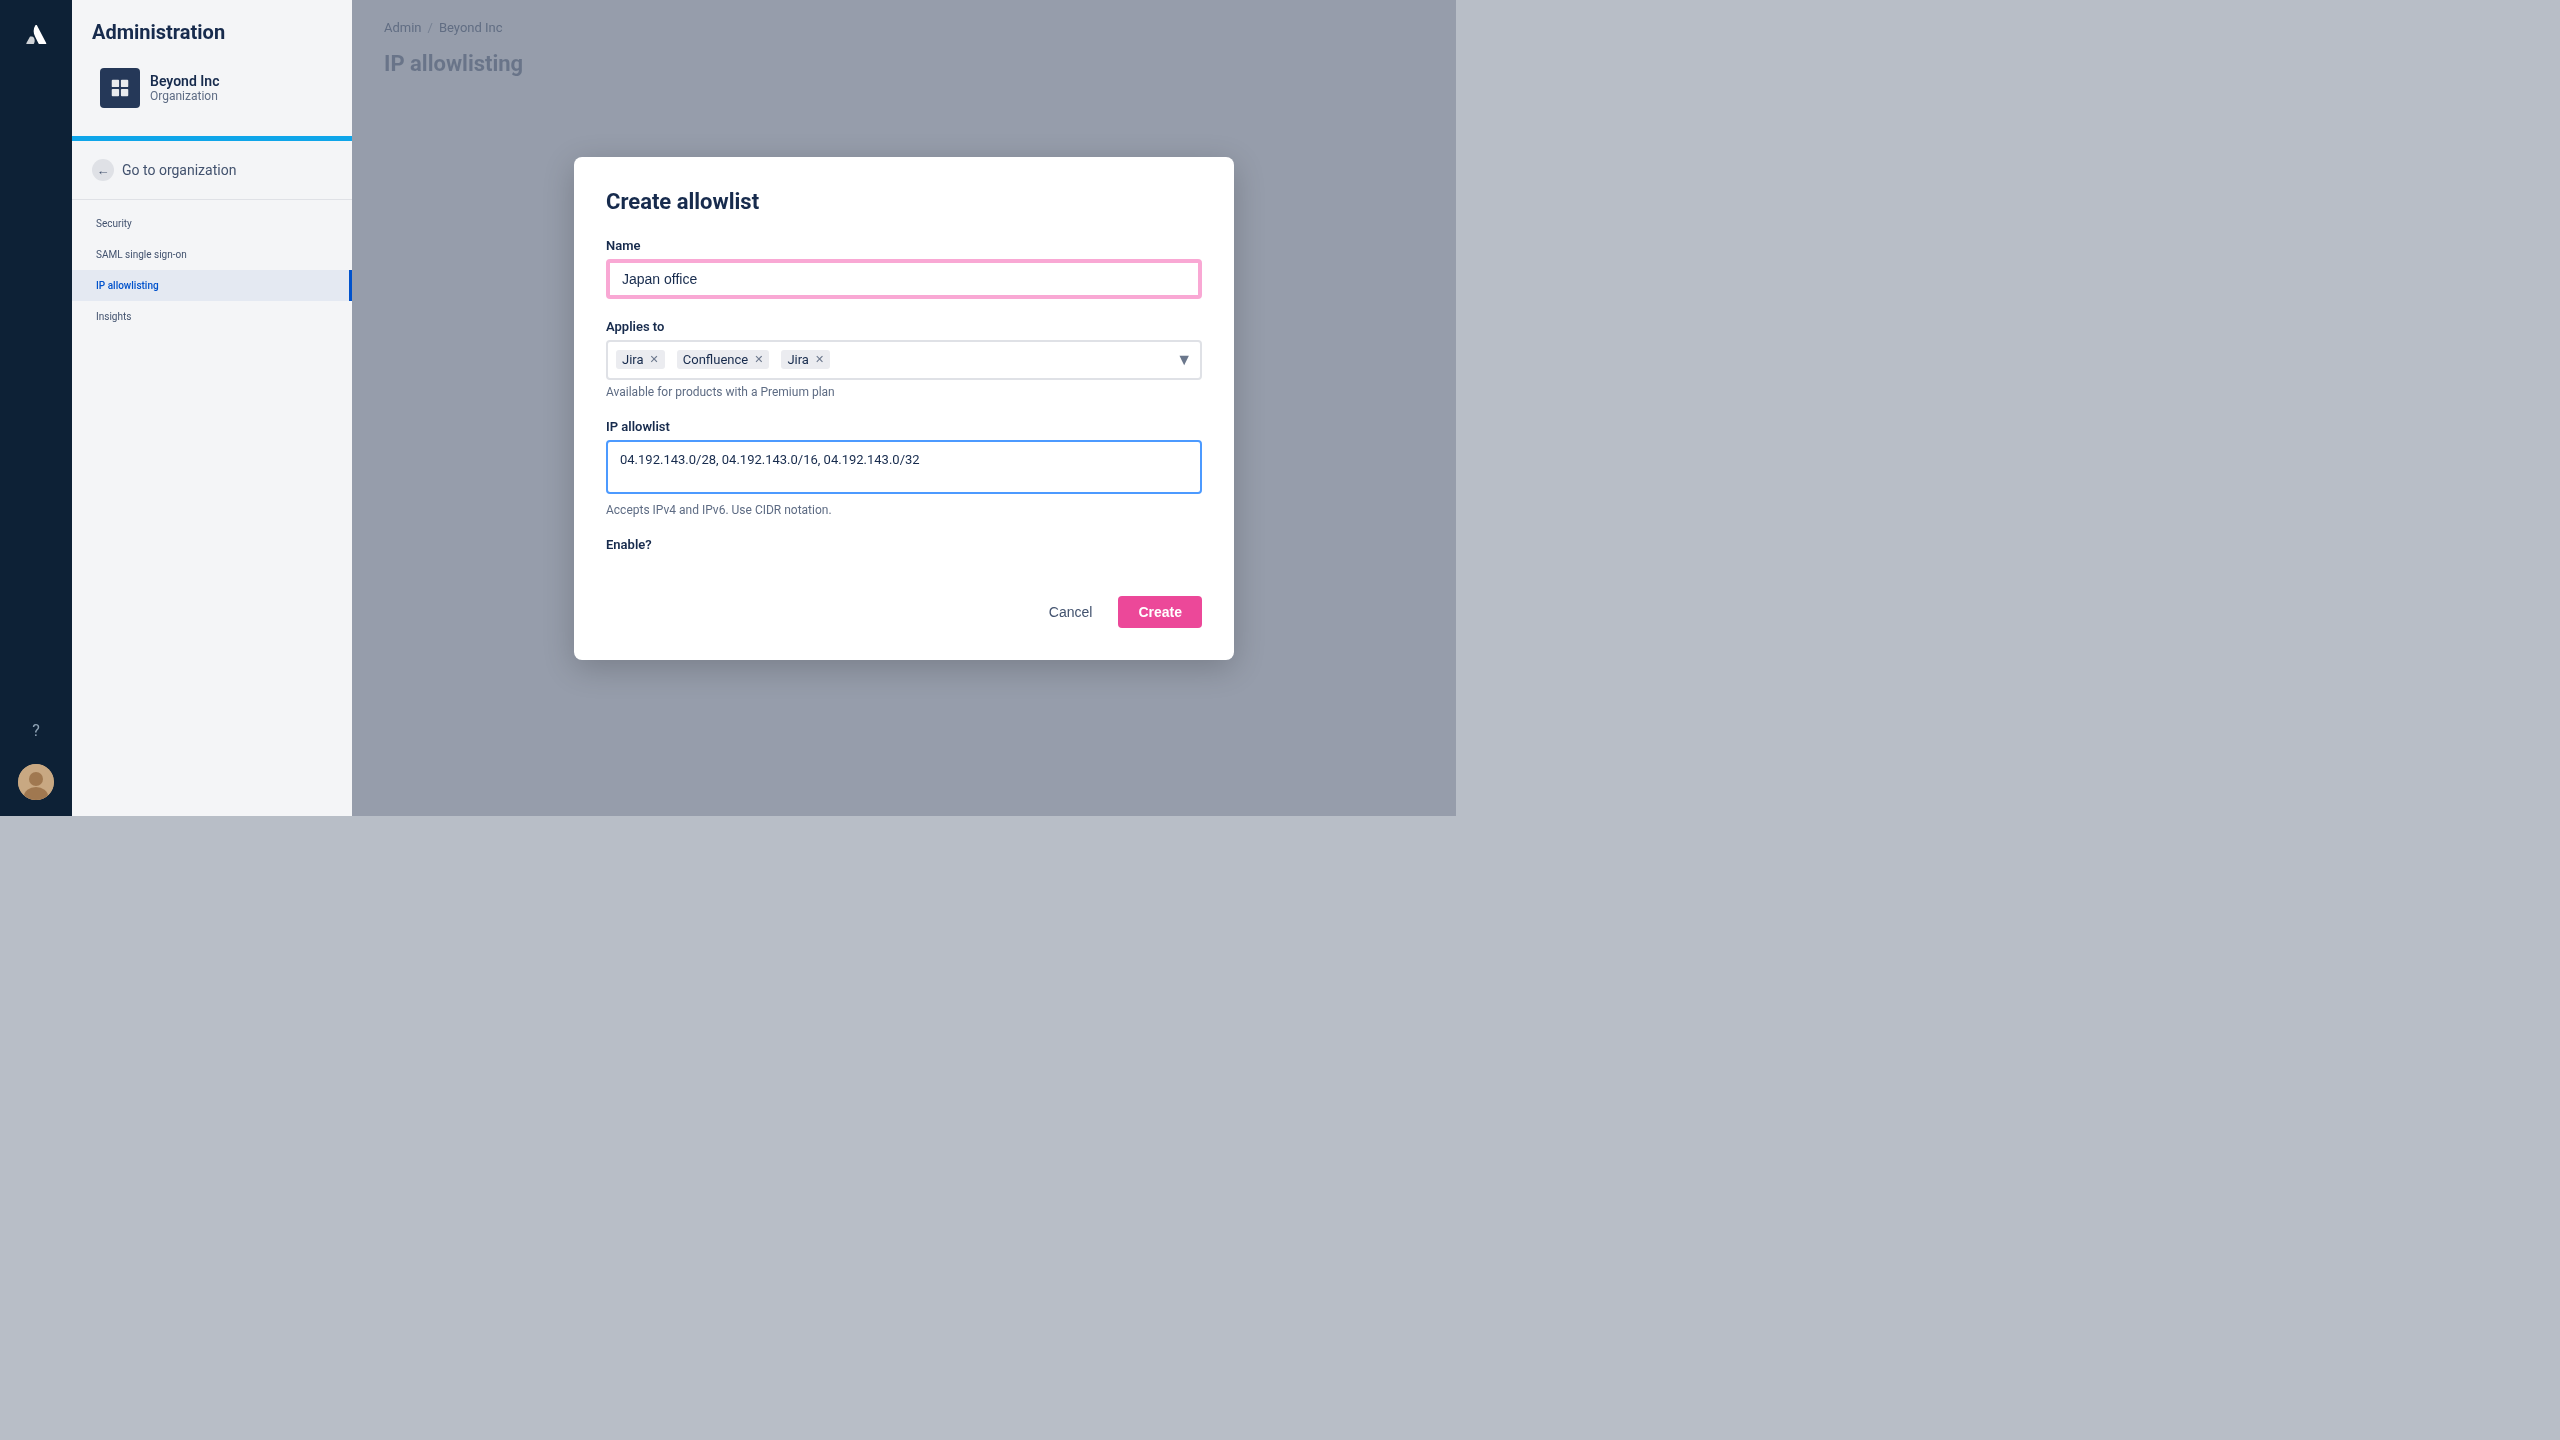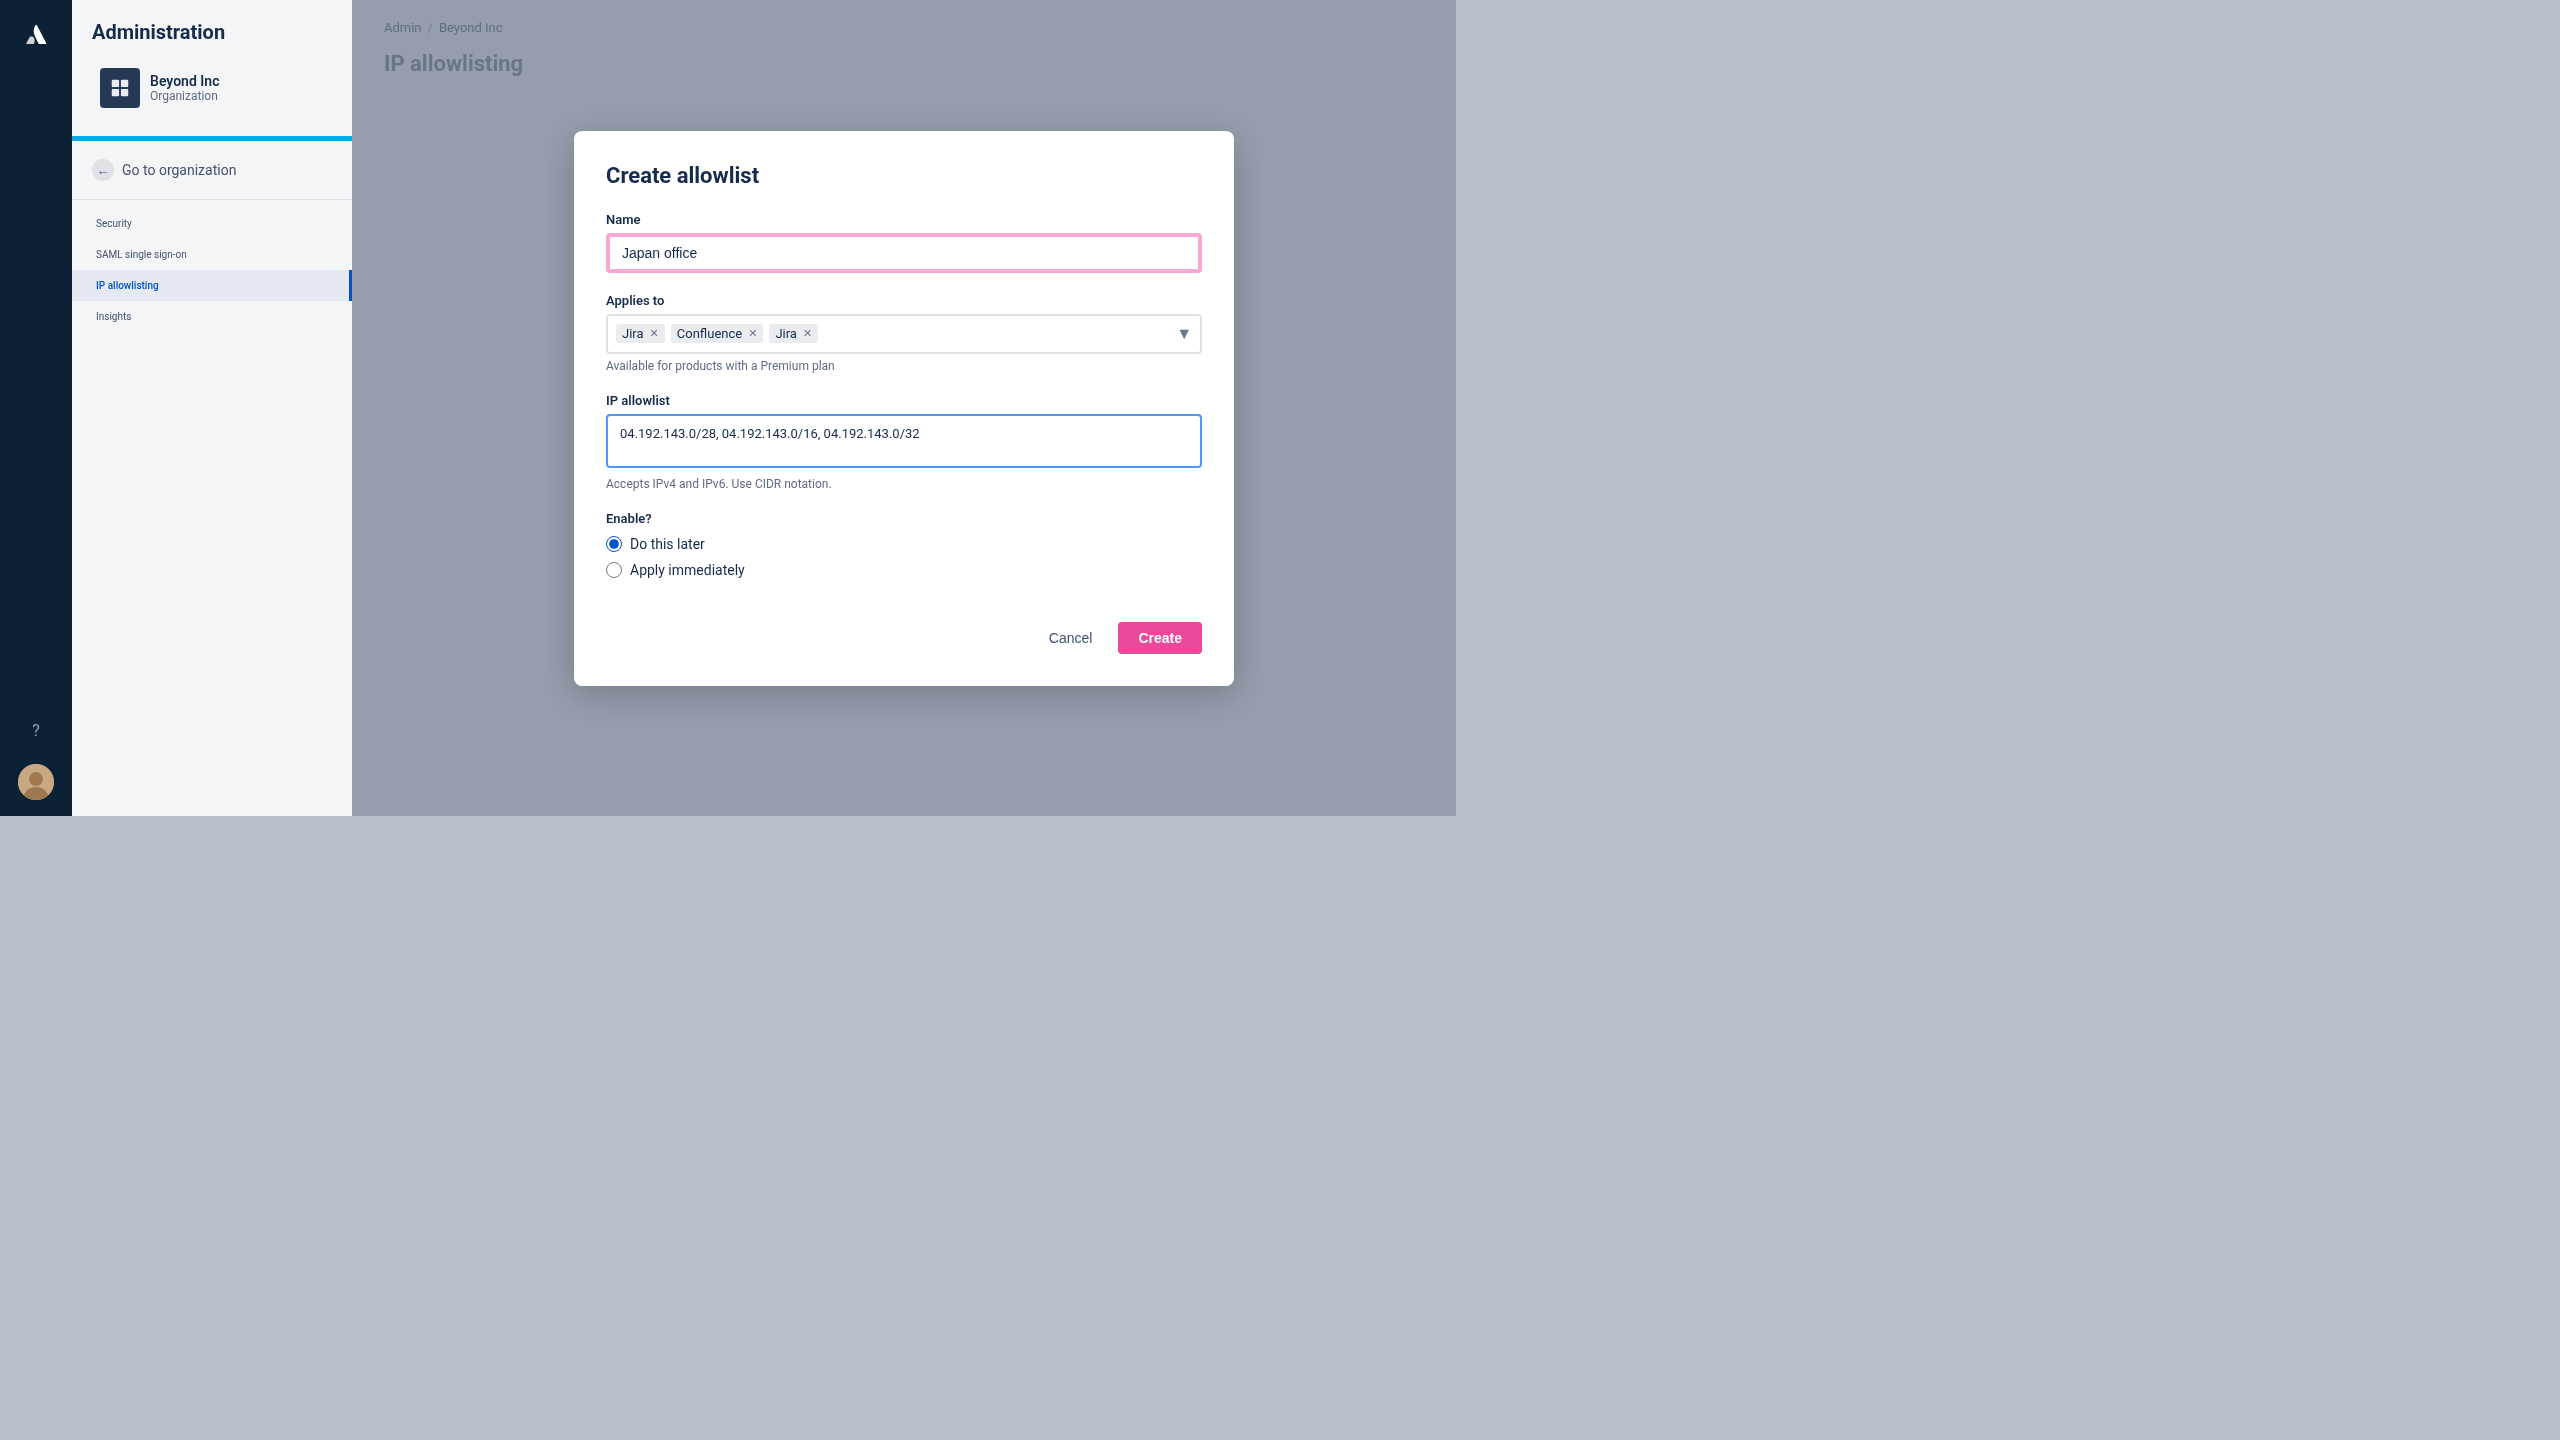--- a/index.html
+++ b/index.html
@@ -223,21 +223,21 @@
     }
 
     
     .tags-container {
       width: 100%;
       padding: 6px 8px;
       border: 2px solid #dfe1e6;
       border-radius: 4px;
       display: flex;
       align-items: center;
-      gap: 6px;
+      gap: 12px;
       flex-wrap: wrap;
       cursor: pointer;
       background: white;
       min-height: 40px;
     }
     .tag {
       display: flex;
       align-items: center;
       background: #ebecf0;
       border-radius: 3px;
@@ -442,30 +442,20 @@
       </div>
 
       <div class="form-group">
         <label class="form-label">IP allowlist</label>
         <textarea class="ip-textarea" rows="2" placeholder="Accepts IPv4 and IPv6. Use CIDR notation." style="">04.192.143.0/28, 04.192.143.0/16, 04.192.143.0/32</textarea>
         <div class="form-hint">Accepts IPv4 and IPv6. Use CIDR notation.</div>
       </div>
 
       <div class="form-group">
         <div class="enable-label">Enable?</div>
-        <div class="radio-group">
-          <label class="radio-option">
-            <input type="radio" name="enable" class="radio-input" checked="" style="">
-            <span class="radio-label">Do this later</span>
-          </label>
-          <label class="radio-option">
-            <input type="radio" name="enable" class="radio-input" style="">
-            <span class="radio-label">Apply immediately</span>
-          </label>
-        </div>
       </div>
 
       <div class="modal-footer">
         <button class="btn-cancel">Cancel</button>
         <button class="btn-create">Create</button>
       </div>
     </div>
   </div>
 </div>
 

